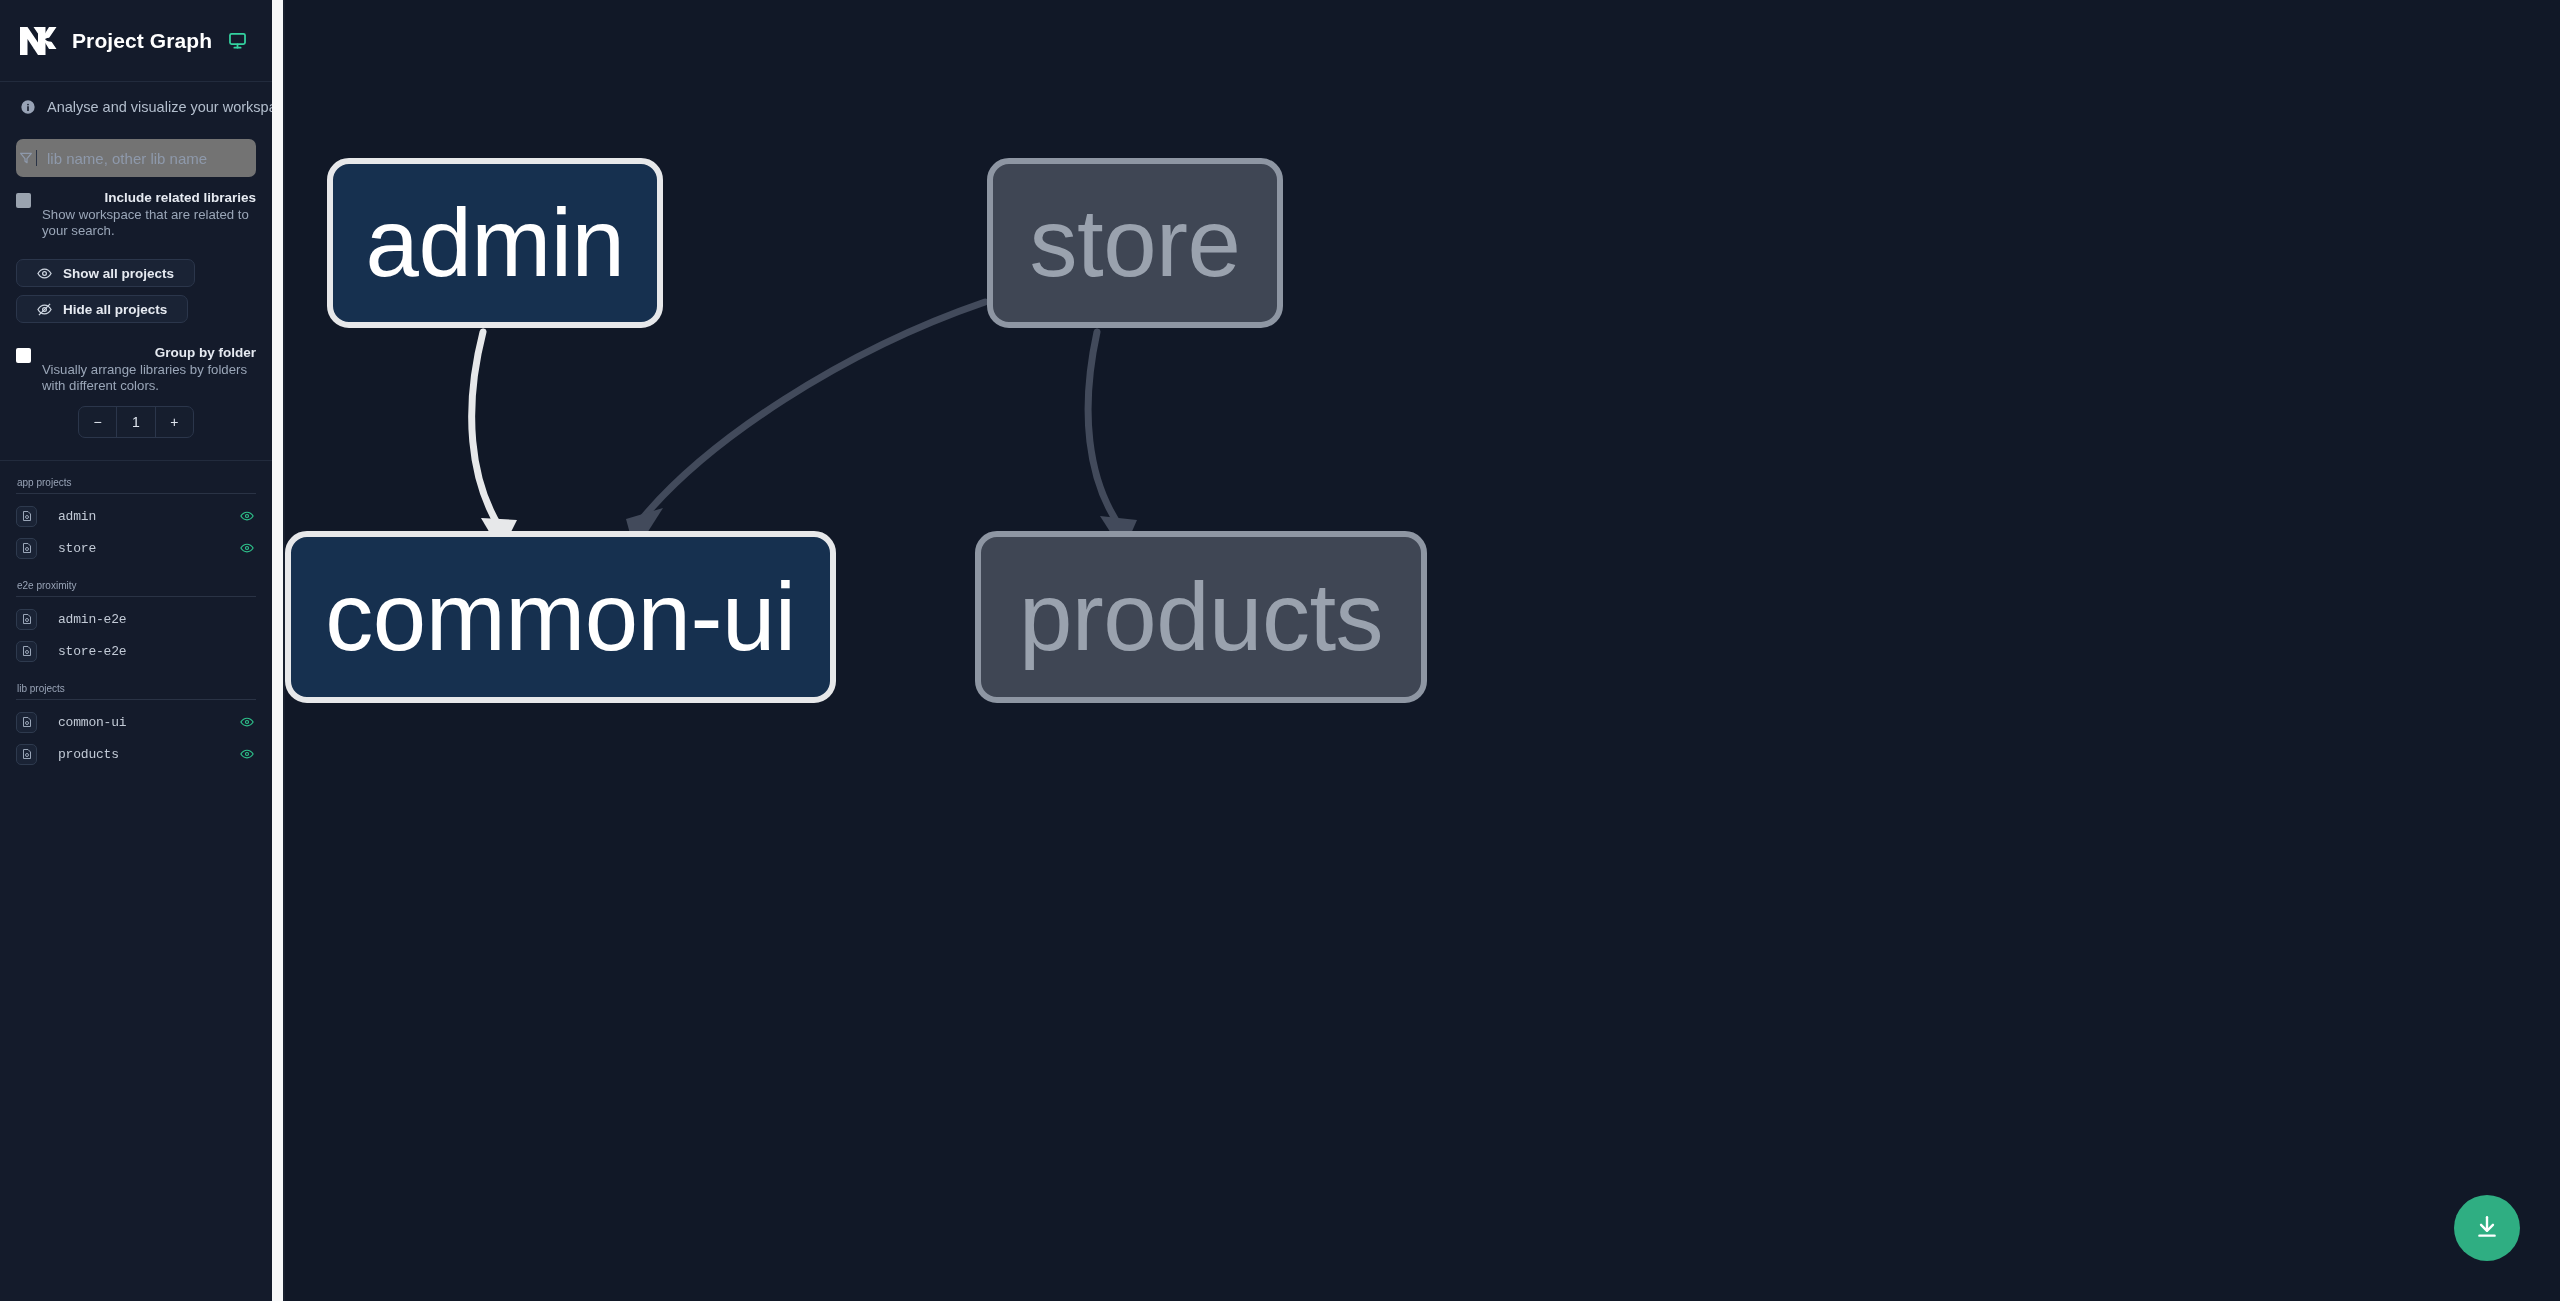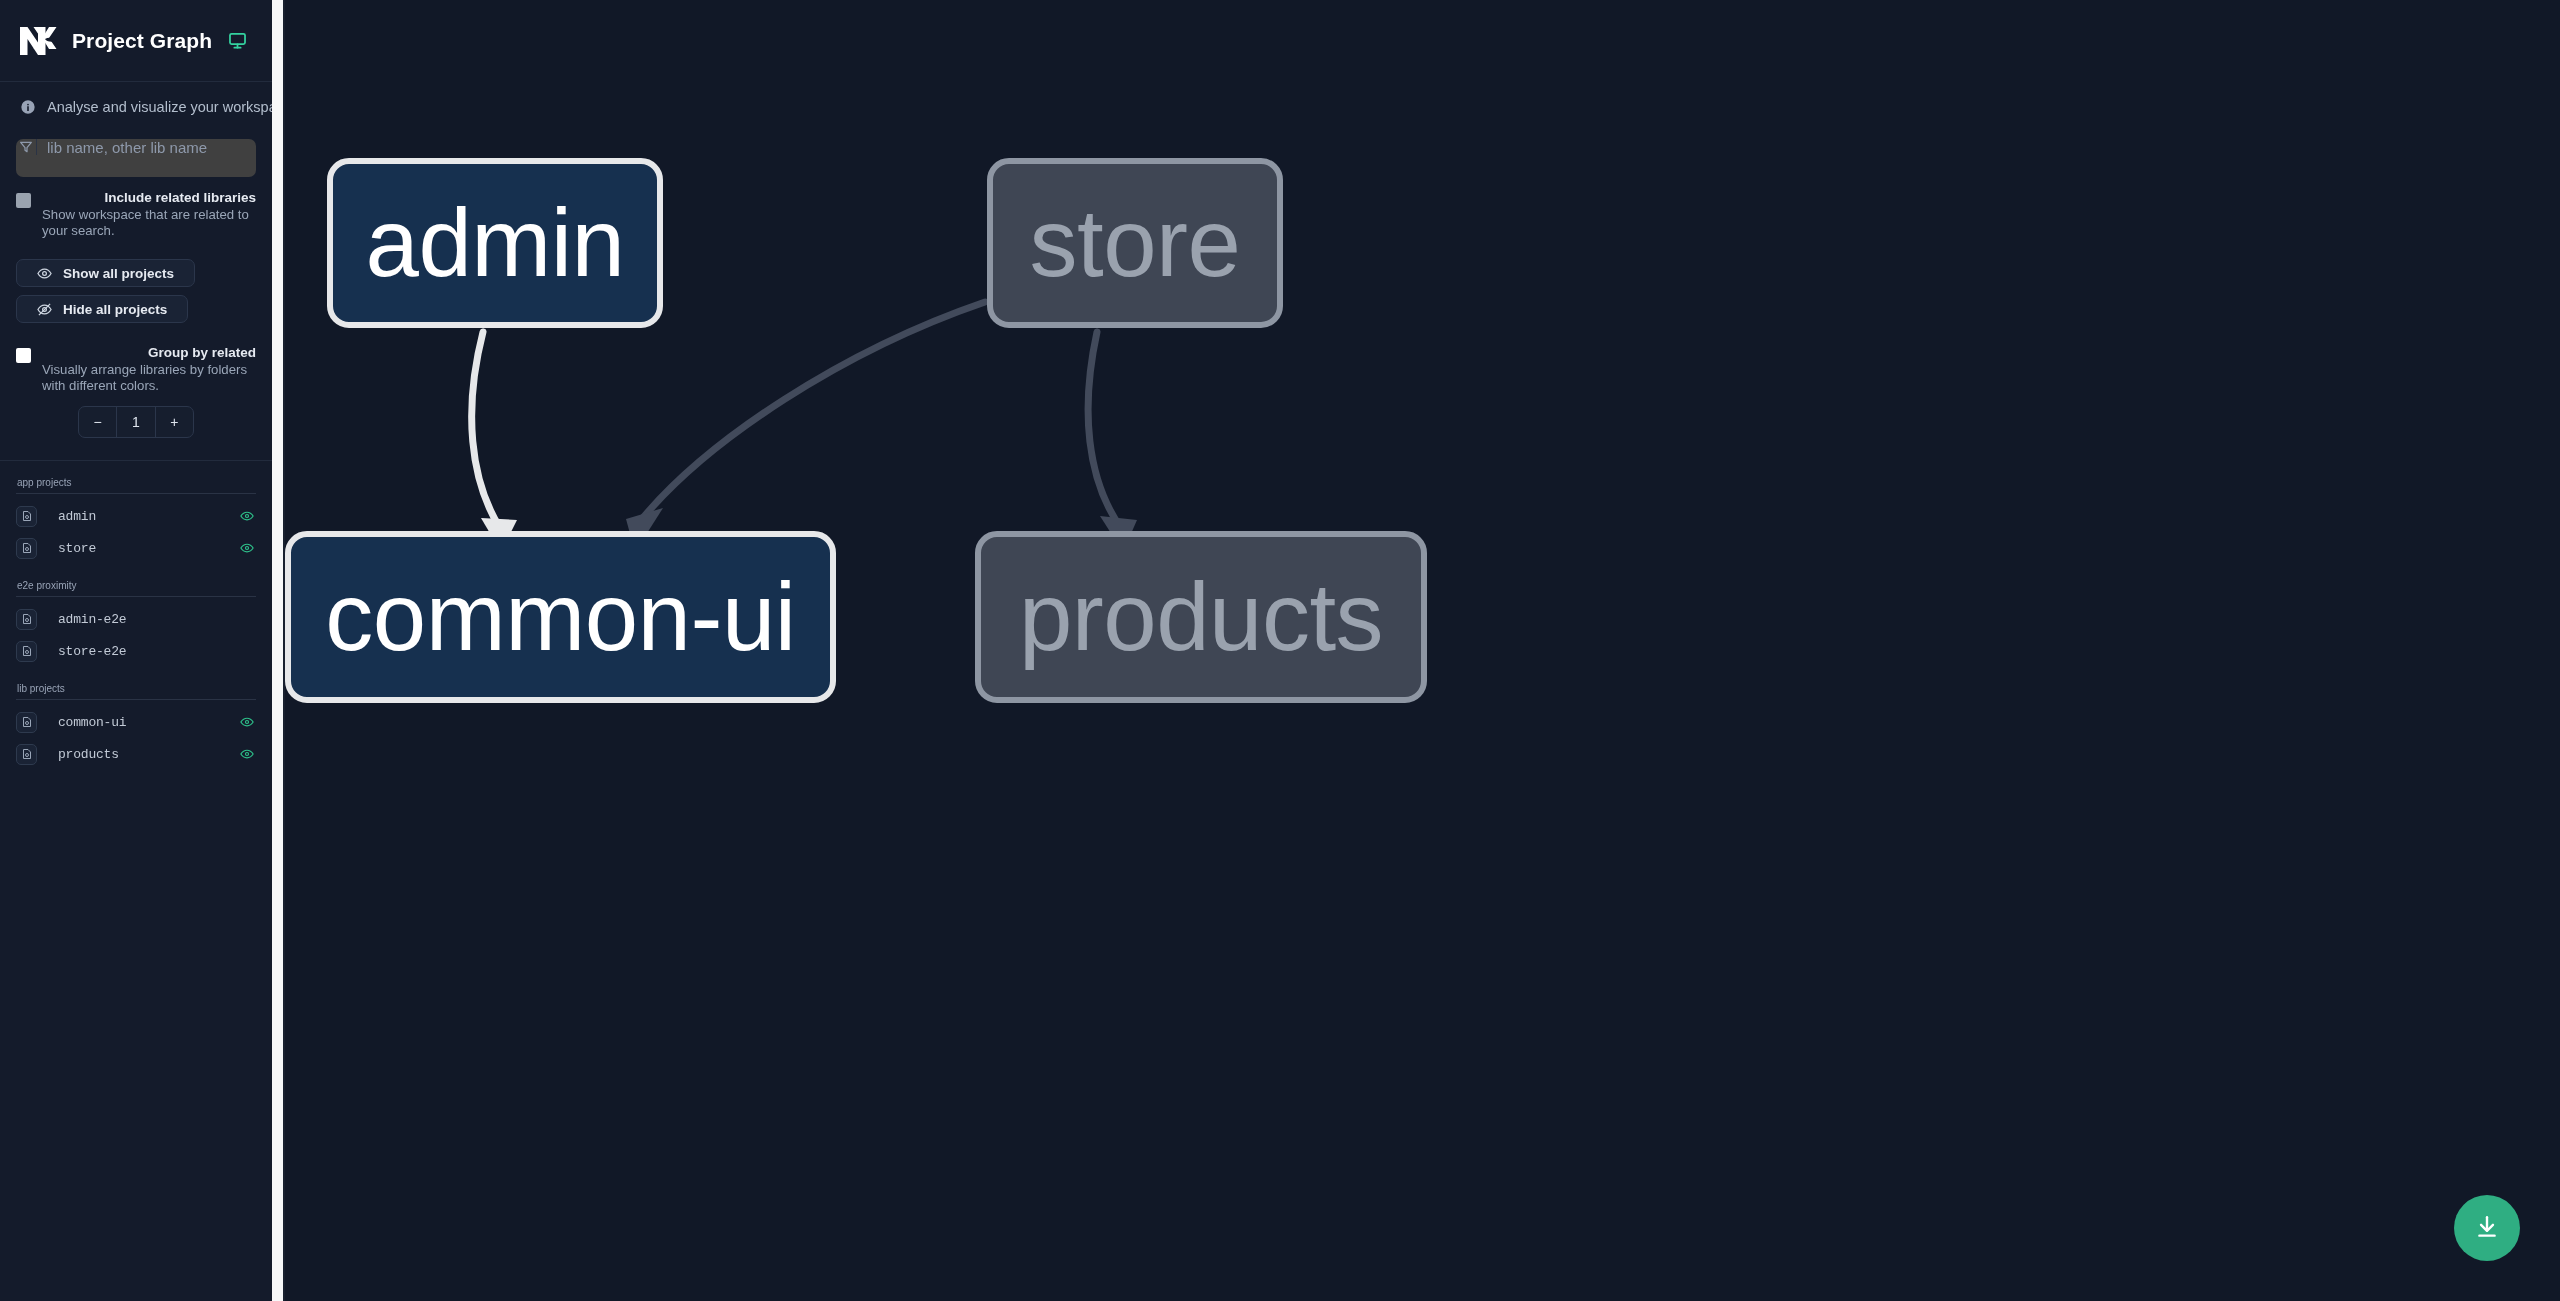--- a/index.html
+++ b/index.html
@@ -75,22 +75,22 @@
   .tagline-text {
     color: #b3becd;
     font-size: 14.5px;
     white-space: nowrap;
   }
 
   .search-wrap {
     margin: 8px 16px 0 16px;
     height: 38px;
     display: flex;
-    align-items: flex-start;
-    background: #404040;
+    align-items: center;
+    background: #737373;
     border-radius: 7px;
     overflow: hidden;
   }
   .search-icon-box {
     width: 32px;
     display: flex;
     align-items: center;
     justify-content: center;
     color: #8e99ab;
     border-right: 1px solid #2a3345;
@@ -361,21 +361,21 @@
           <circle cx="12" cy="12" r="3"></circle>
           <line x1="3" y1="21" x2="21" y2="3"></line>
         </svg>
       </span>
       <span>Hide all projects</span>
     </button>
 
     <div class="check-row" style="padding-top:22px">
       <div class="cbox white"></div>
       <div class="check-text">
-        <div class="check-label">Group by related</div>
+        <div class="check-label">Group by folder</div>
         <div class="check-desc">Visually arrange libraries by folders with different colors.</div>
       </div>
     </div>
 
 
     <div class="stepper">
       <div>−</div>
       <div class="sv">1</div>
       <div>+</div>
     </div>

